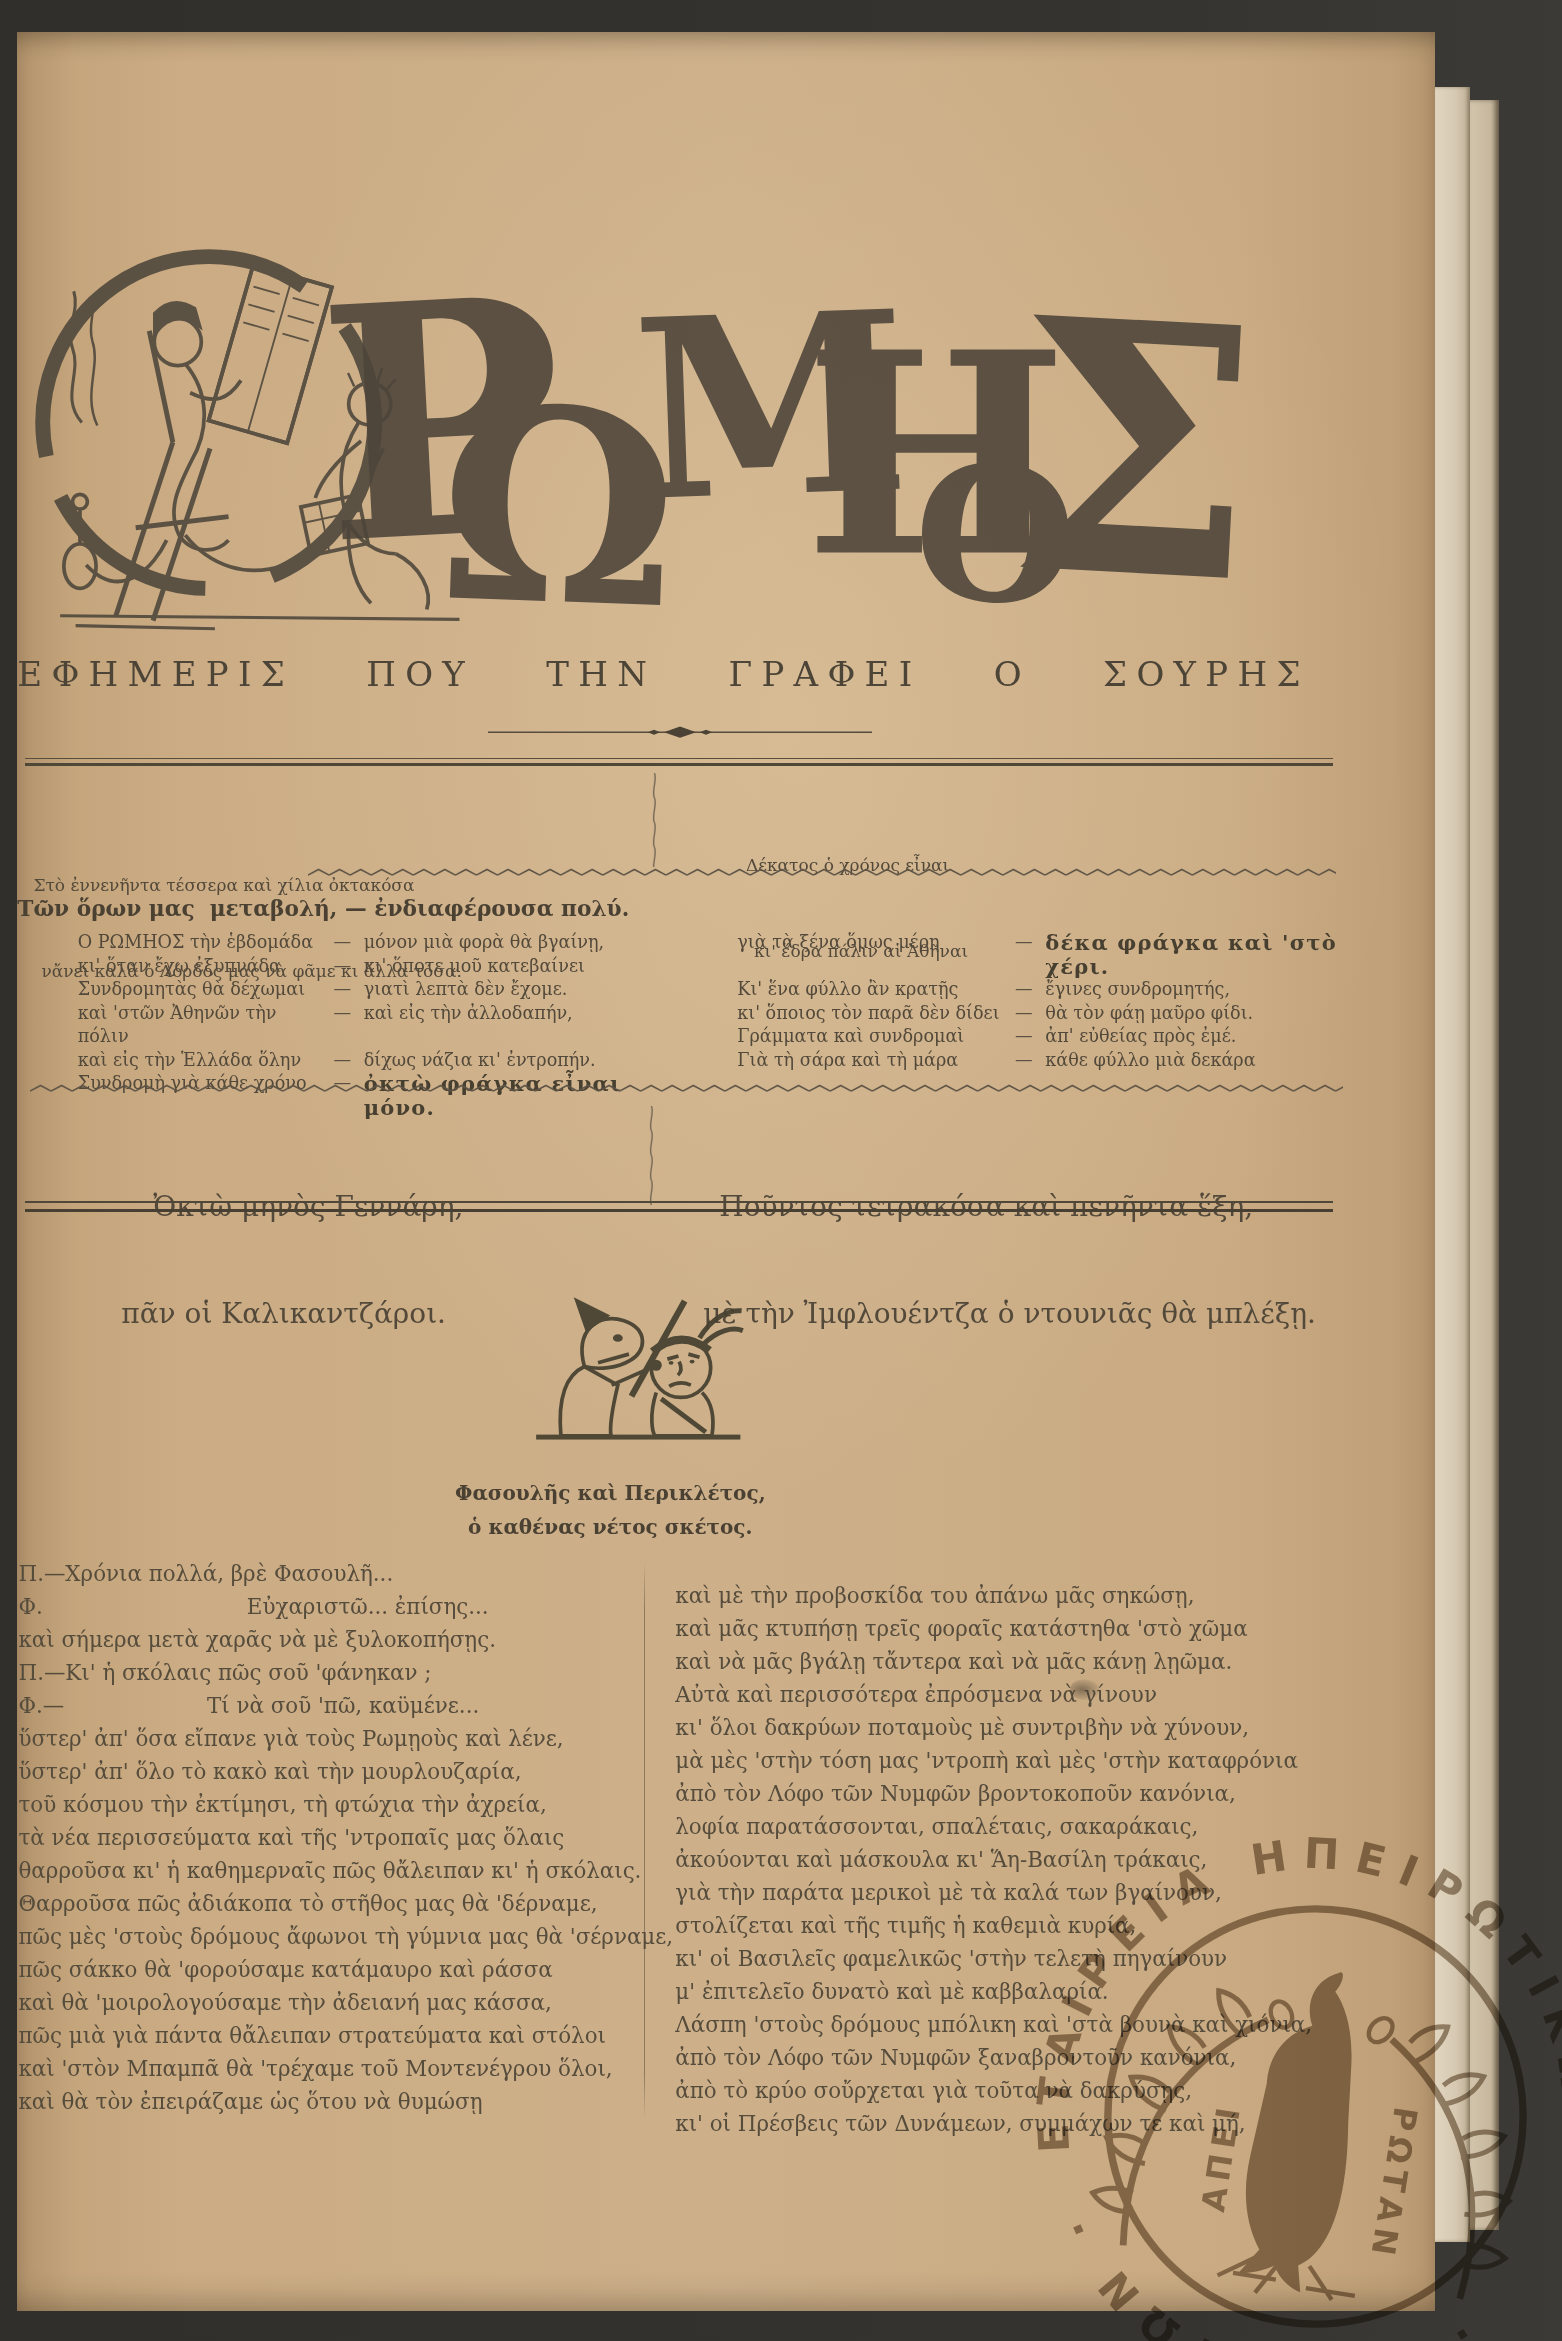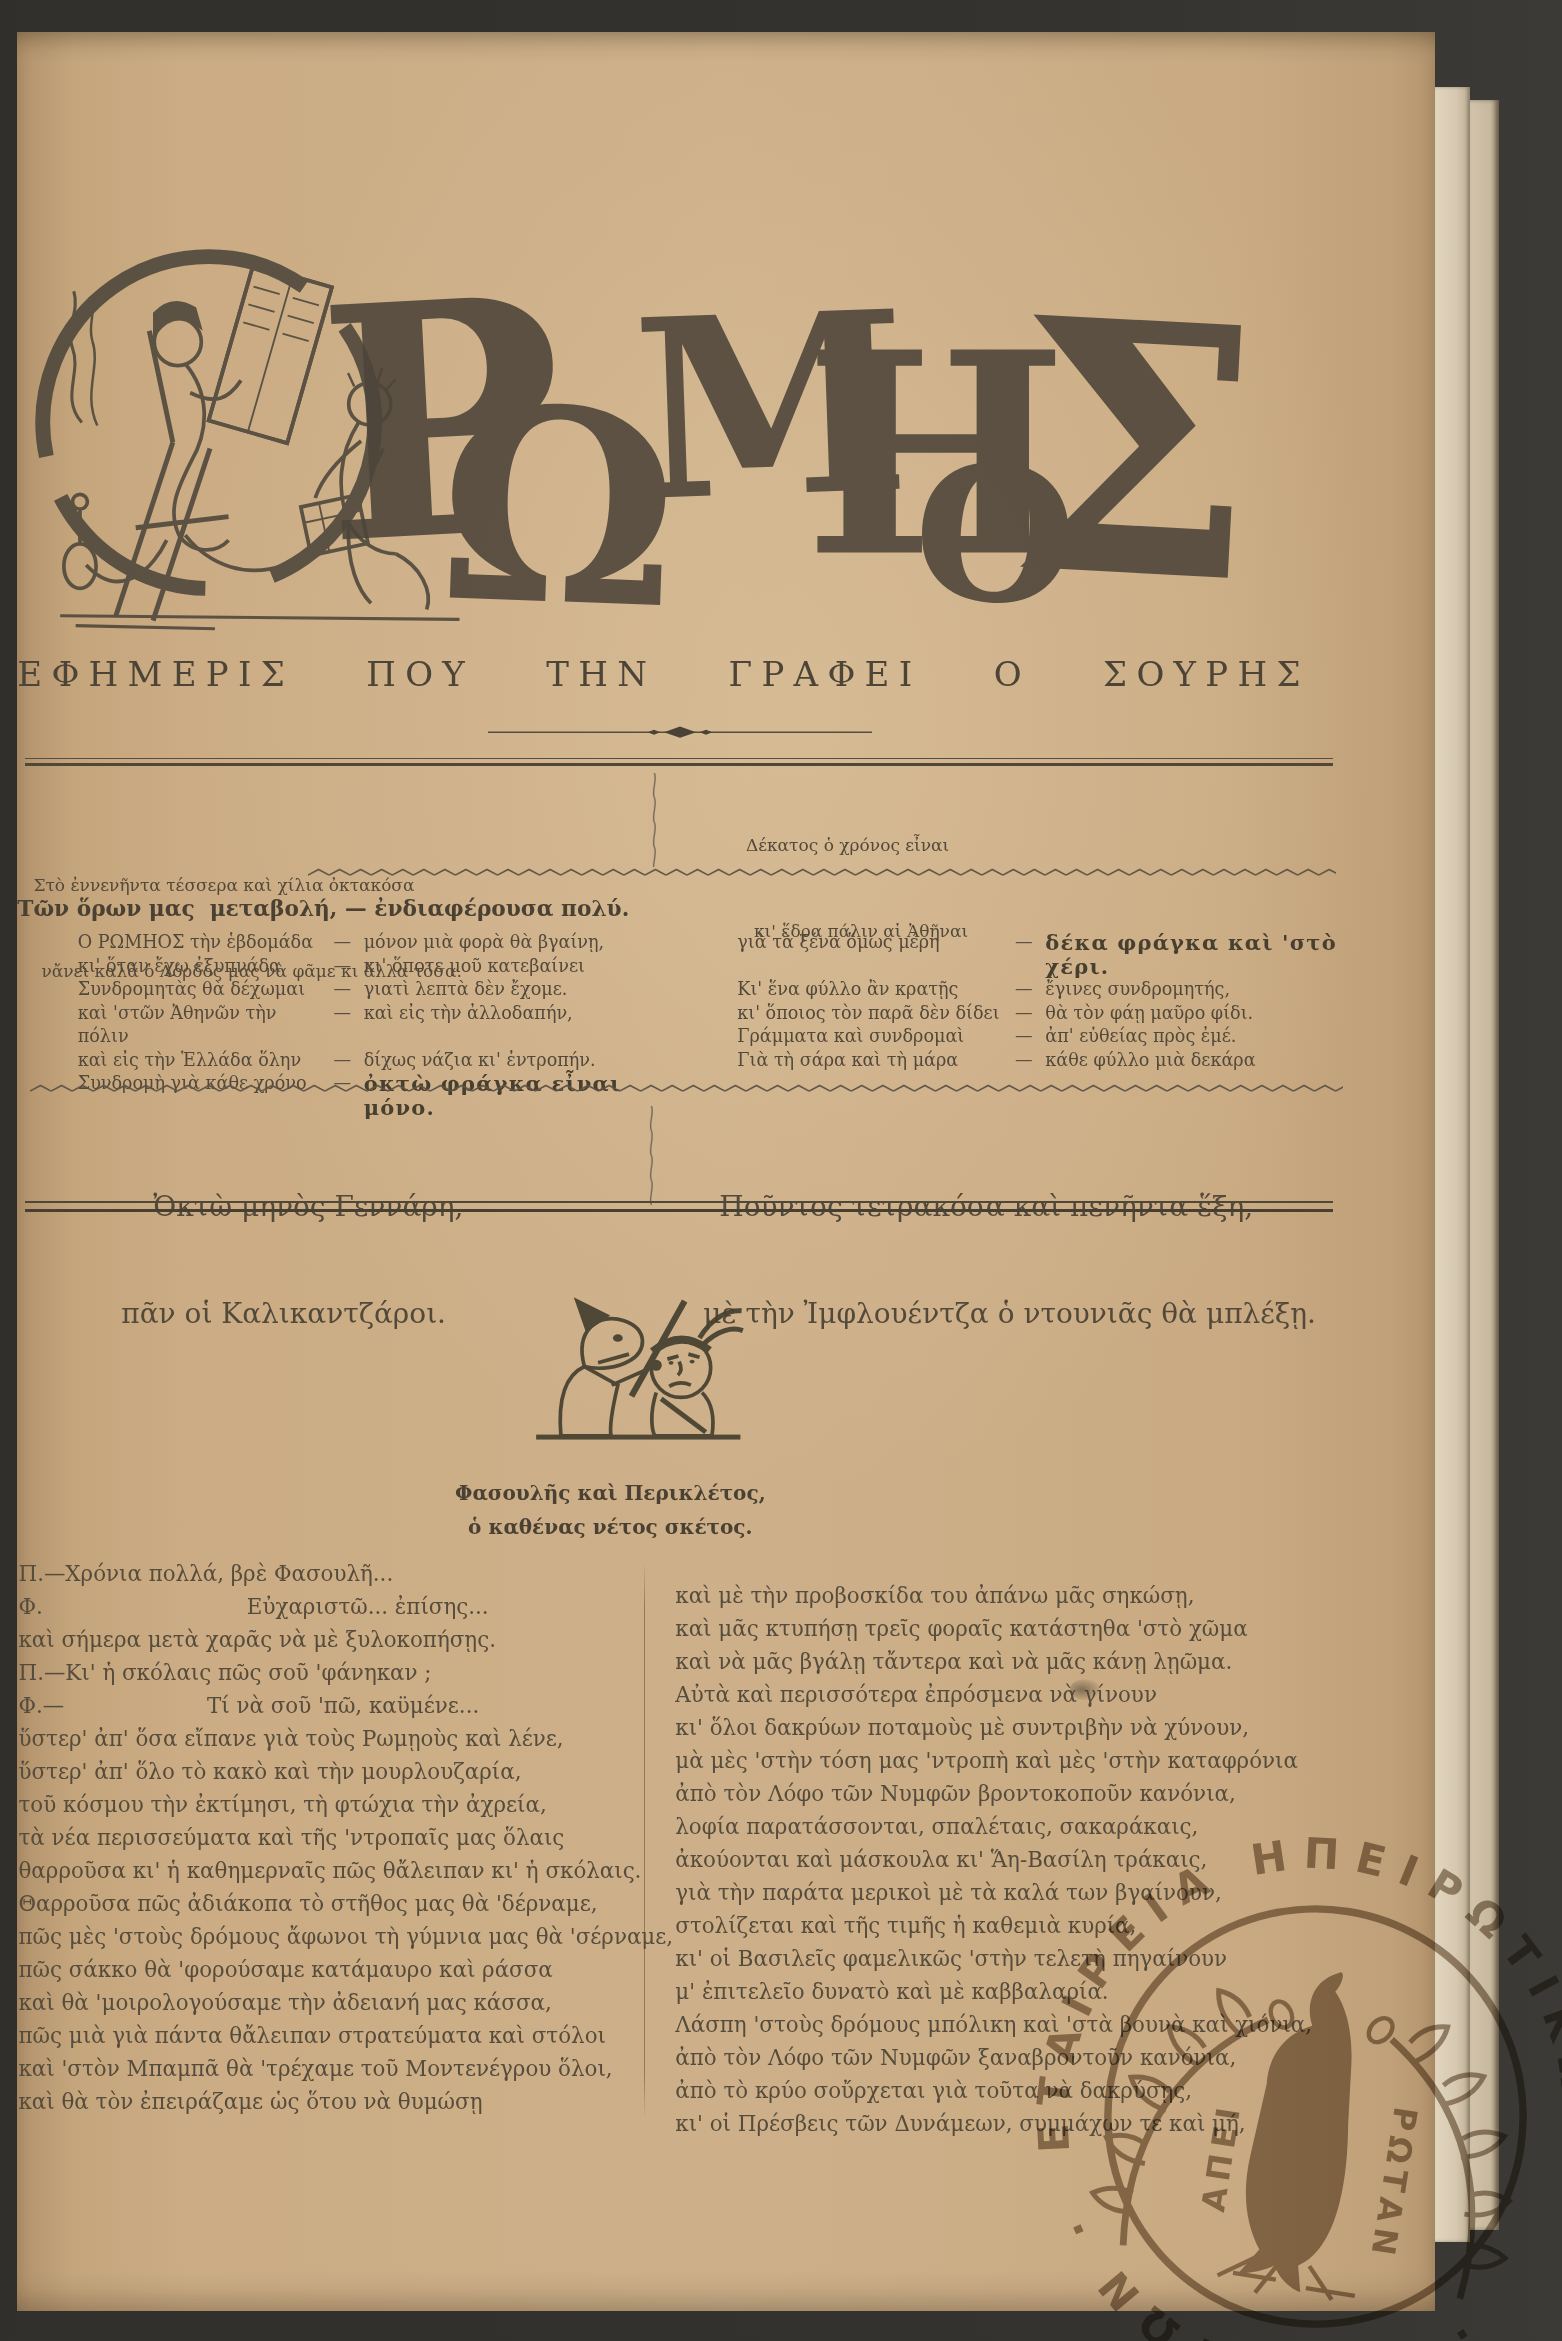--- a/index.html
+++ b/index.html
@@ -129,21 +129,21 @@
 
   <div class="abs rule2"></div>
 
   <div class="abs verse" style="left:2.5px;top:746px;width:613px">
     <span class="ind">Στὸ ἐννενῆντα τέσσερα καὶ χίλια ὀκτακόσα</span>
     <span>νἄνει καλὰ ὁ Λόρδος μας νὰ φᾶμε κι ἄλλα τόσα.</span>
   </div>
   <svg class="wv" style="left:633px;top:741px" width="8.7" height="94" viewBox="0 0 14 152">
     <rect width="14" height="152" fill="url(#wav)"></rect>
   </svg>
-  <div class="abs verse" style="left:715px;top:706px;width:557px">
+  <div class="abs verse" style="left:715px;top:726px;width:557px">
     <span class="ind">Δέκατος ὁ χρόνος εἶναι</span>
     <span>κι' ἕδρα πάλιν αἱ Ἀθῆναι</span>
   </div>
 
   <svg class="zz" style="left:291px;top:835px" width="1028" height="10" viewBox="0 0 1660 16">
     <rect width="1660" height="16" fill="url(#zig)"></rect>
   </svg>
 
   <div class="abs terms-heading">Τῶν ὅρων μας  μεταβολή, — ἐνδιαφέρουσα πολύ.</div>
 

